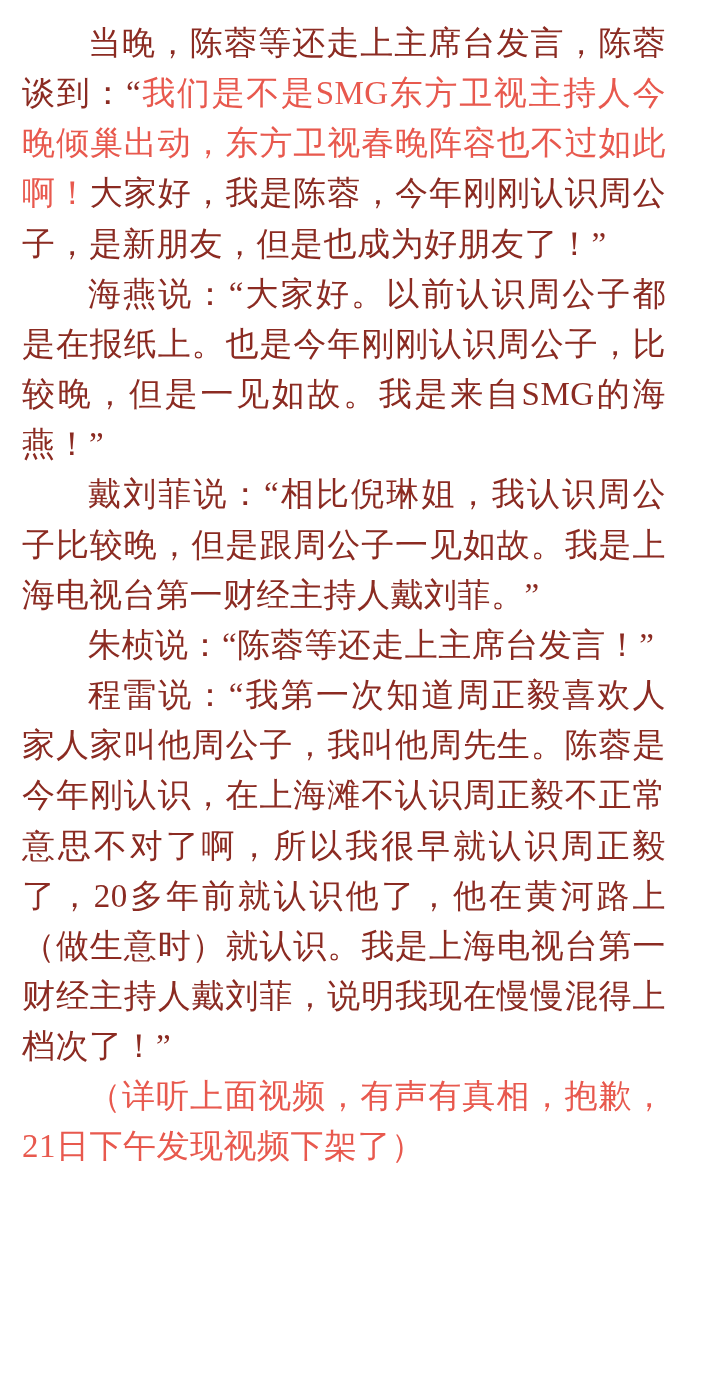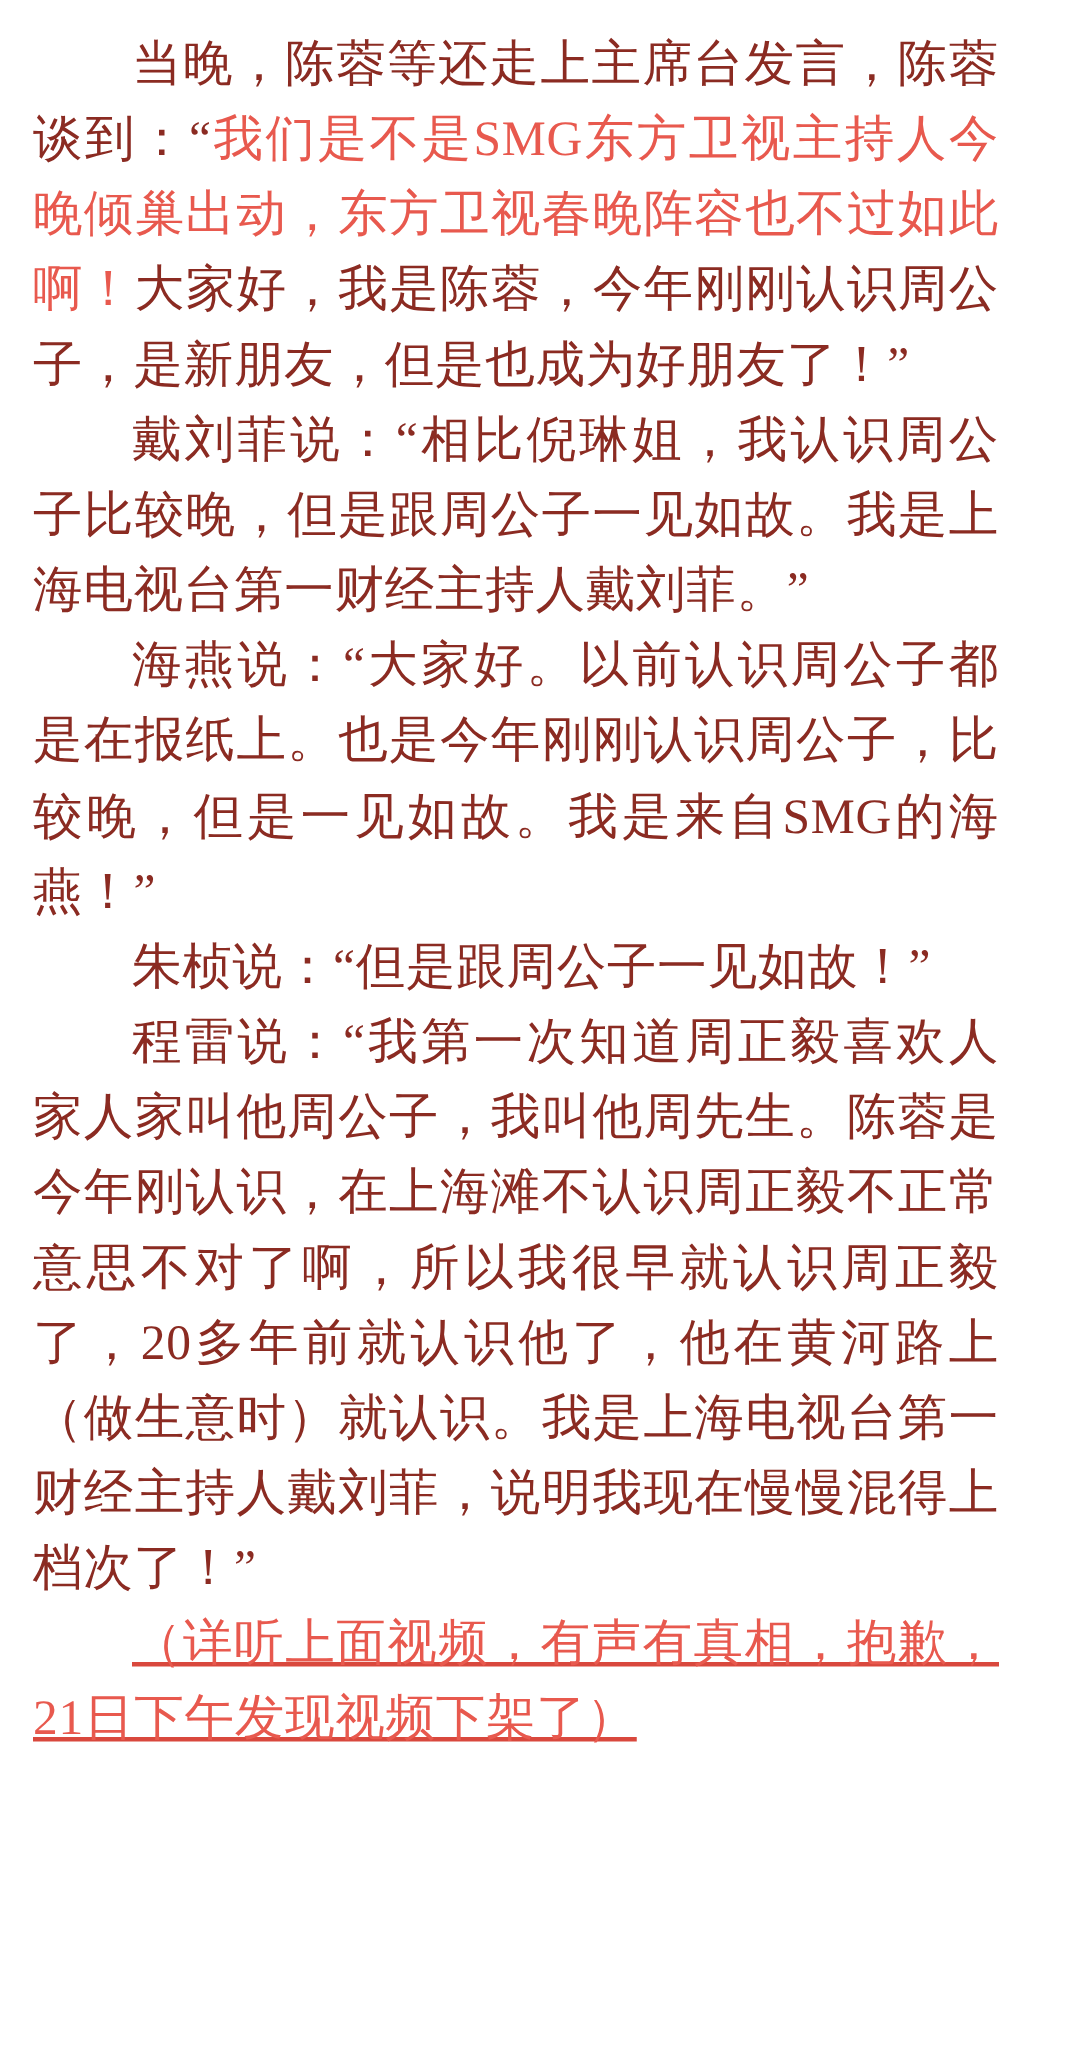--- a/index.html
+++ b/index.html
@@ -29,40 +29,39 @@
     text-justify: inter-character;
     color: #c0392b;
     font-family: "Liberation Serif", "DejaVu Serif", serif;
     font-weight: 400;
   }
   .para.dark {
     color: #8b2b22;
   }
   .para.last {
     color: #d9483d;
-    text-decoration: underline;
   }
   .seg-bright {
     color: #e8594e;
   }
   .seg-dark {
     color: #8b2b22;
   }
 </style>
 </head>
 <body>
 
 <div class="page">
 
   <p class="para dark"><span class="seg-dark">当晚，陈蓉等还走上主席台发言，陈蓉谈到：“</span><span class="seg-bright">我们是不是SMG东方卫视主持人今晚倾巢出动，东方卫视春晚阵容也不过如此啊！</span><span class="seg-dark">大家好，我是陈蓉，今年刚刚认识周公子，是新朋友，但是也成为好朋友了！”</span></p>
 
 
+  <p class="para dark"><span class="seg-dark">海燕说：“大家好。以前认识周公子都是在报纸上。也是今年刚刚认识周公子，比较晚，但是一见如故。我是来自SMG的海燕！”</span></p>
+
   <p class="para dark"><span class="seg-dark">戴刘菲说：“相比倪琳姐，我认识周公子比较晚，但是跟周公子一见如故。我是上海电视台第一财经主持人戴刘菲。”</span></p>
 
-  <p class="para dark"><span class="seg-dark">海燕说：“大家好。以前认识周公子都是在报纸上。也是今年刚刚认识周公子，比较晚，但是一见如故。我是来自SMG的海燕！”</span></p>
-
-  <p class="para dark"><span class="seg-dark">朱桢说：“但是跟周公子一见如故！”</span></p>
+  <p class="para dark"><span class="seg-dark">朱桢说：“陈蓉等还走上主席台发言！”</span></p>
 
   <p class="para dark"><span class="seg-dark">程雷说：“我第一次知道周正毅喜欢人家人家叫他周公子，我叫他周先生。陈蓉是今年刚认识，在上海滩不认识周正毅不正常意思不对了啊，所以我很早就认识周正毅了，20多年前就认识他了，他在黄河路上（做生意时）就认识。我是上海电视台第一财经主持人戴刘菲，说明我现在慢慢混得上档次了！”</span></p>
 
   <p class="para last"><span class="seg-bright">（详听上面视频，有声有真相，抱歉，21日下午发现视频下架了）</span></p>
 
 </div>
 
 </body></html>

